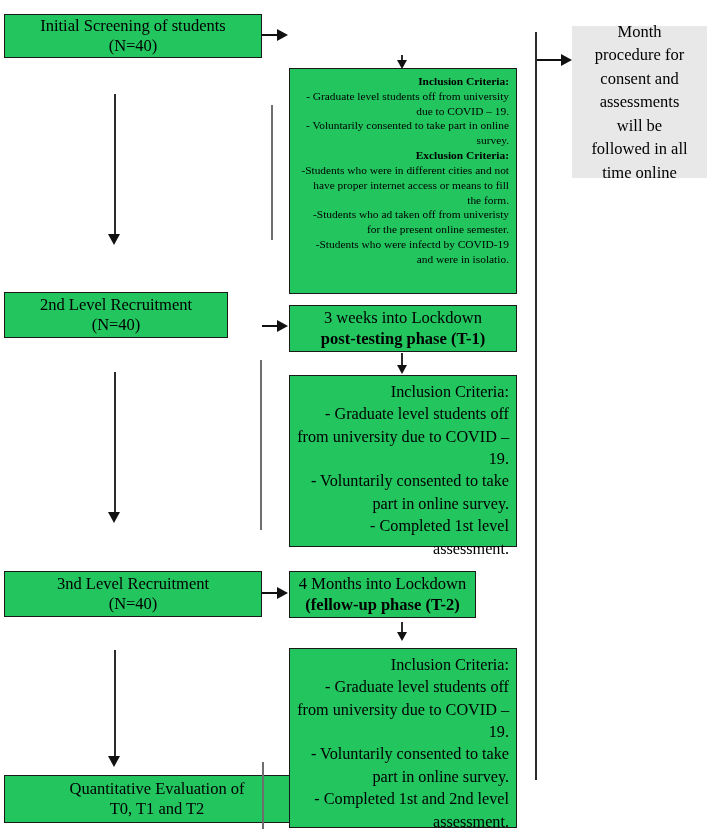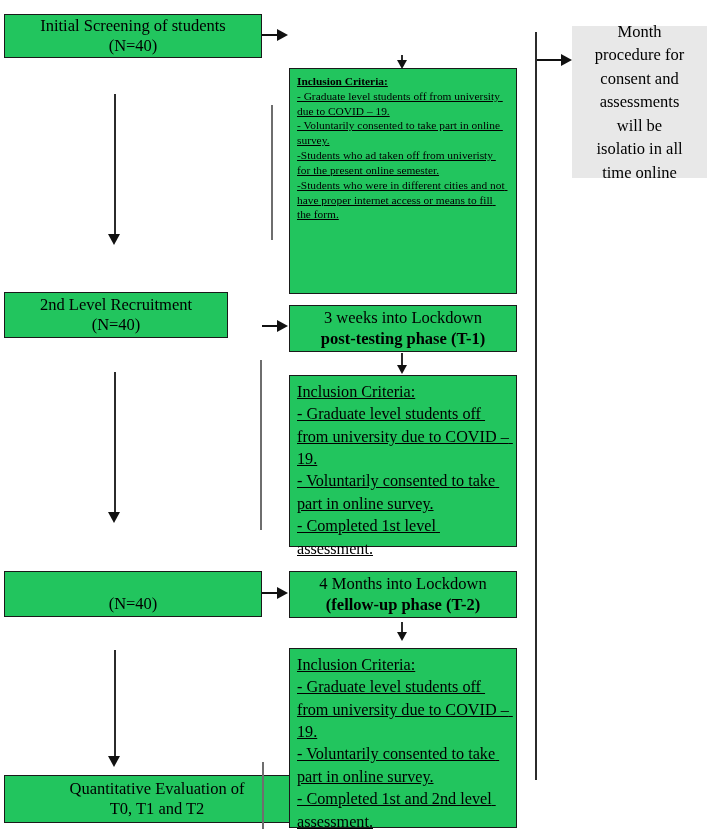--- a/index.html
+++ b/index.html
@@ -52,22 +52,21 @@
     line-height: 1.42;
   }
   .crit-box {
     align-items: flex-start;
     justify-content: flex-start;
     text-align: left;
     line-height: 1.30;
   }
   .crit-box .inner {
     padding: 5px 7px 4px 7px;
-    text-align: left;
-    text-decoration: underline;
+    text-align: right;
   }
   .crit-small {
     font-size: 11.4px;
     line-height: 1.30;
   }
   .crit-small .hd {
     font-weight: bold;
   }
   .crit-large {
     font-size: 16.2px;
@@ -127,54 +126,56 @@
 
   <div class="box left-box" style="left:4px; top:292px; width:224px; height:46px;">
     <div class="inner">
       <span>2nd Level Recruitment</span><br>
       <span>(N=40)</span>
     </div>
   </div>
 
   <div class="box left-box" style="left:4px; top:571px; width:258px; height:46px;">
     <div class="inner">
-      <br>
+      <span>3nd Level Recruitment</span><br>
       <span>(N=40)</span>
     </div>
   </div>
 
   <div class="box left-box" style="left:4px; top:775px; width:306px; height:48px;align-items:center;">
     <div class="inner">
       <span>Quantitative Evaluation of</span><br>
       <span>T0, T1 and T2</span>
     </div>
   </div>
 
 
   <div class="box phase-box" style="left:289px; top:305px; width:228px; height:47px;">
     <div class="inner">
       <span>3 weeks into Lockdown</span><br>
       <span class="b">post-testing phase (T-1)</span>
     </div>
   </div>
 
-  <div class="box phase-box" style="left:289px; top:571px; width:228px; height:47px;justify-content:center;">
+  <div class="box phase-box" style="left:289px; top:571px; width:187px; height:47px;justify-content:center;">
     <div class="inner">
       <span>4 Months into Lockdown</span><br>
       <span class="b">(fellow-up phase (T-2)</span>
     </div>
   </div>
 
   <div class="box crit-box crit-small" style="left:289px; top:68px; width:228px; height:226px;">
     <div class="inner">
       <span class="crit-line hd">Inclusion Criteria:</span>
       <span class="crit-line">- Graduate level students off from university due to COVID – 19.</span>
       <span class="crit-line">- Voluntarily consented to take part in online survey.</span>
+      <span class="crit-line hd">Exclusion Criteria:</span>
+      <span class="crit-line">-Students who were in different cities and not have proper internet access or means to fill the form.</span>
       <span class="crit-line">-Students who ad taken off from univeristy for the present online semester.</span>
-      <span class="crit-line">-Students who were in different cities and not have proper internet access or means to fill the form.</span>
+      <span class="crit-line">-Students who were infectd by COVID-19 and were in isolatio.</span>
     </div>
   </div>
 
   <div class="box crit-box crit-large" style="left:289px; top:375px; width:228px; height:172px;">
     <div class="inner">
       <span class="crit-line hd">Inclusion Criteria:</span>
       <span class="crit-line">- Graduate level students off from university due to COVID – 19.</span>
       <span class="crit-line">- Voluntarily consented to take part in online survey.</span>
       <span class="crit-line">- Completed 1st level assessment.</span>
     </div>
@@ -189,21 +190,21 @@
     </div>
   </div>
 
   <div class="box plain side-box" style="left:572px; top:26px; width:135px; height:152px;">
     <div class="inner">
       <span>Month</span><br>
       <span>procedure for</span><br>
       <span>consent and</span><br>
       <span>assessments</span><br>
       <span>will be</span><br>
-      <span>isolatio in all</span><br>
+      <span>followed in all</span><br>
       <span>time online</span>
     </div>
   </div>
 
   <div class="hline" style="left:262px; top:34px; width:20px; height:2.4px;"></div>
   <div class="arrow-right" style="left:277px; top:29px;"></div>
 
   <div class="hline" style="left:262px; top:325px; width:20px; height:2.4px;"></div>
   <div class="arrow-right" style="left:277px; top:320px;"></div>
 

